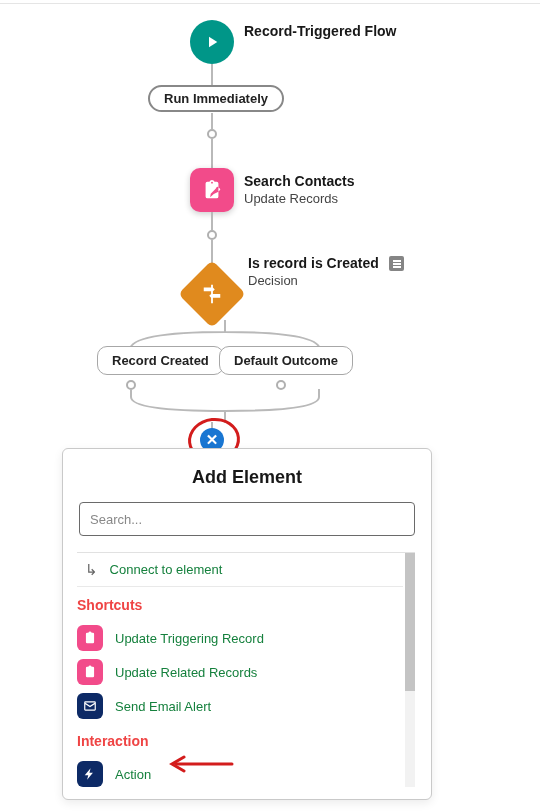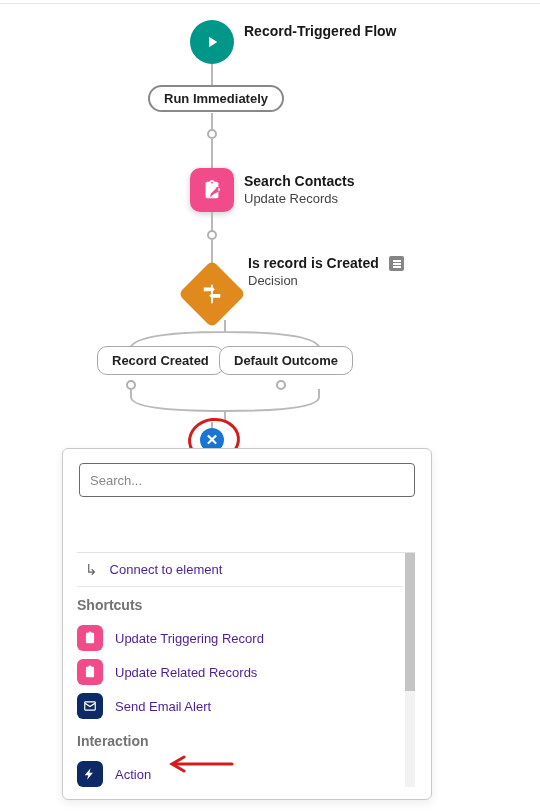--- a/index.html
+++ b/index.html
@@ -57,23 +57,23 @@
   .searchbox input{width:100%;height:34px;border:1px solid #6a6a6a;border-radius:4px;padding:12px 10px;font-size:13px;color:#444;}
   .searchbox input::placeholder{color:#888;}
   .panel-body{position:absolute;left:14px;right:16px;top:103px;bottom:12px;border-top:1px solid #e1e1e1;}
   .panel-scroll{position:absolute;left:0;right:12px;top:0;bottom:0;}
   .scrollbar{position:absolute;right:0;top:0;width:10px;height:100%;background:#f2f2f2;}
   .scrollbar-thumb{position:absolute;right:0;top:0;width:10px;height:138px;background:#c4c4c4;}
 
   .row{display:flex;align-items:center;height:34px;gap:12px;}
   .row.first{border-bottom:1px solid #e9e9e9;padding-left:8px;}
   .connect-icon{font-size:15px;color:#666;}
-  .row .txt{font-size:13px;color:#4c1d95;}
-
-  .section-h{font-weight:700;font-size:14px;color:#737373;margin:10px 0 8px 0;}
+  .row .txt{font-size:13px;color:#15803d;}
+
+  .section-h{font-weight:700;font-size:14px;color:#ef4444;margin:10px 0 8px 0;}
 
   .minisq{width:26px;height:26px;border-radius:6px;display:flex;align-items:center;justify-content:center;}
   .ms-pink{background:#f24b8a;}
   .ms-navy{background:#0d2a66;}
 
 </style>
 </head>
 <body>
 
 <div class="page">
@@ -154,20 +154,21 @@
   <div class="vline pos" style="left:211px;top:422px;height:12px;"></div>
 
   <div class="scribble pos" style="left:188px;top:418px;"></div>
   <div class="pos" style="left:200px;top:428px;">
     <div class="close-c">
       <span>✕</span>
     </div>
   </div>
 
   <div class="panel">
+    <div class="panel-title">Add Element</div>
 
     <div class="searchbox">
       <input type="text" placeholder="Search..." style="">
     </div>
 
     <div class="panel-body">
       <div class="scrollbar">
         <div class="scrollbar-thumb"></div>
       </div>
       <div class="panel-scroll">

